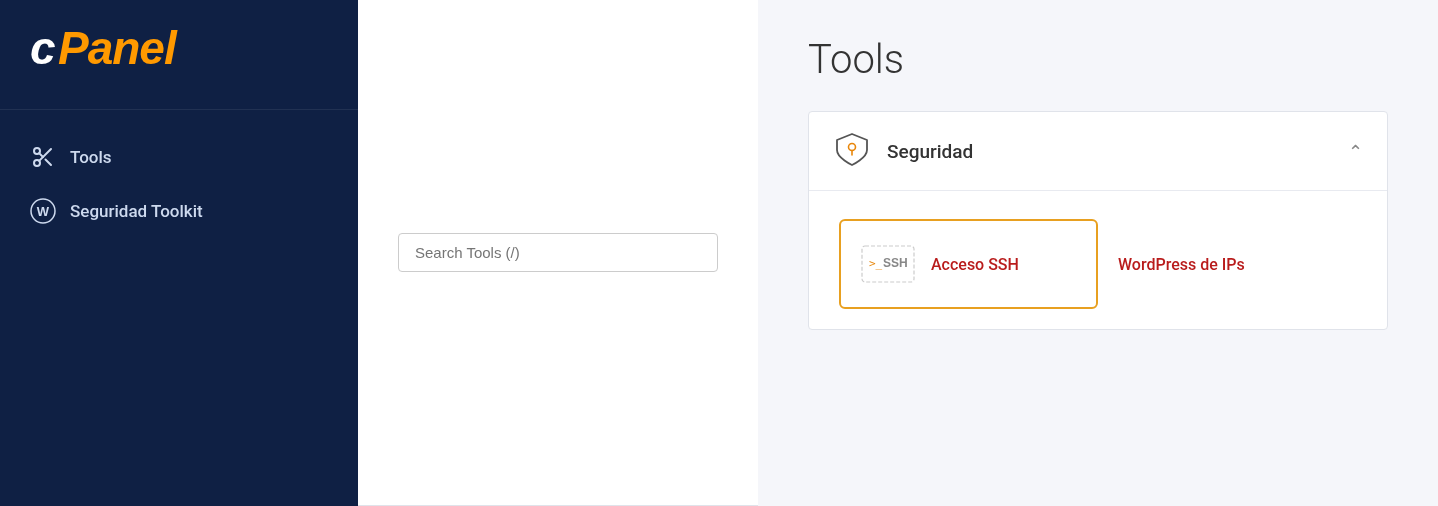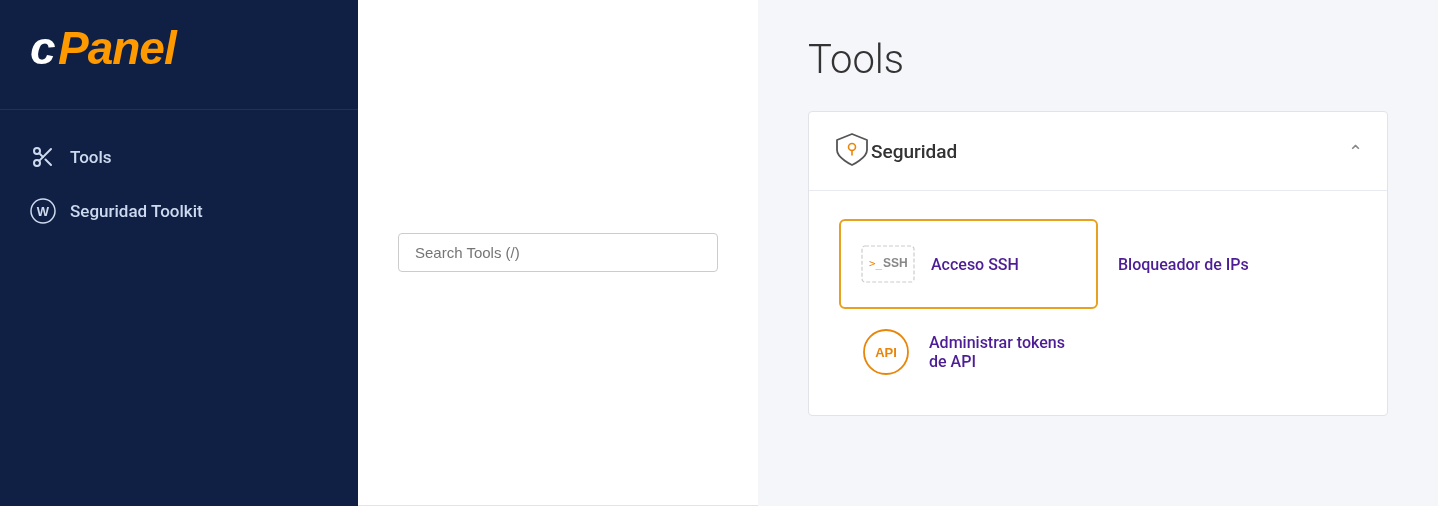--- a/index.html
+++ b/index.html
@@ -100,20 +100,21 @@
       display: flex;
       align-items: center;
       justify-content: space-between;
       padding: 18px 24px;
       border-bottom: 1px solid #e8eaf0;
       cursor: pointer;
     }
     .section-header-left {
       display: flex;
       align-items: center;
+      gap: 16px;
     }
     .section-title {
       font-size: 19px;
       font-weight: 500;
       color: #333;
     }
     .chevron-up {
       color: #888;
       font-size: 18px;
     }
@@ -135,21 +136,21 @@
       cursor: pointer;
       border-radius: 4px;
       transition: background 0.1s;
     }
     .tool-item.active-item {
       border: 2px solid #e8a020;
       border-radius: 6px;
     }
     .tool-label {
       font-size: 16px;
-      color: #4c1d95;
+      color: #b91c1c;
       font-weight: 500;
     }
 
     
     .tool-icon-wrap {
       width: 54px;
       height: 54px;
       display: flex;
       align-items: center;
       justify-content: center;
@@ -226,31 +227,22 @@
               <svg width="54" height="38" viewBox="0 0 54 38" fill="none">
                 <rect x="1" y="1" width="52" height="36" rx="3" stroke="#ccc" stroke-width="1.2" fill="none" stroke-dasharray="4 2"></rect>
                 <text x="8" y="22" font-family="monospace" font-size="11" fill="#e8860a">&gt;_</text>
                 <text x="22" y="22" font-family="Arial" font-weight="bold" font-size="12" fill="#888">SSH</text>
               </svg>
             </span>
             <span class="tool-label">Acceso SSH</span>
           </div>
 
           <div class="tool-item">
-            <span class="tool-label">Bloqueador de IPs</span>
+            <span class="tool-label">WordPress de IPs</span>
           </div>
 
 
-          <div class="tool-item">
-            <span class="tool-icon-wrap">
-              <svg width="50" height="50" viewBox="0 0 50 50" fill="none">
-                <circle cx="25" cy="25" r="22" stroke="#e8860a" stroke-width="1.8" fill="none"></circle>
-                <text x="25" y="30" font-family="Arial" font-weight="bold" font-size="13" fill="#e8860a" text-anchor="middle">API</text>
-              </svg>
-            </span>
-            <span class="tool-label">Administrar tokens de API</span>
-          </div>
 
         </div>
       </div>
     </div>
   </div>
 </main>
 
 </body></html>

